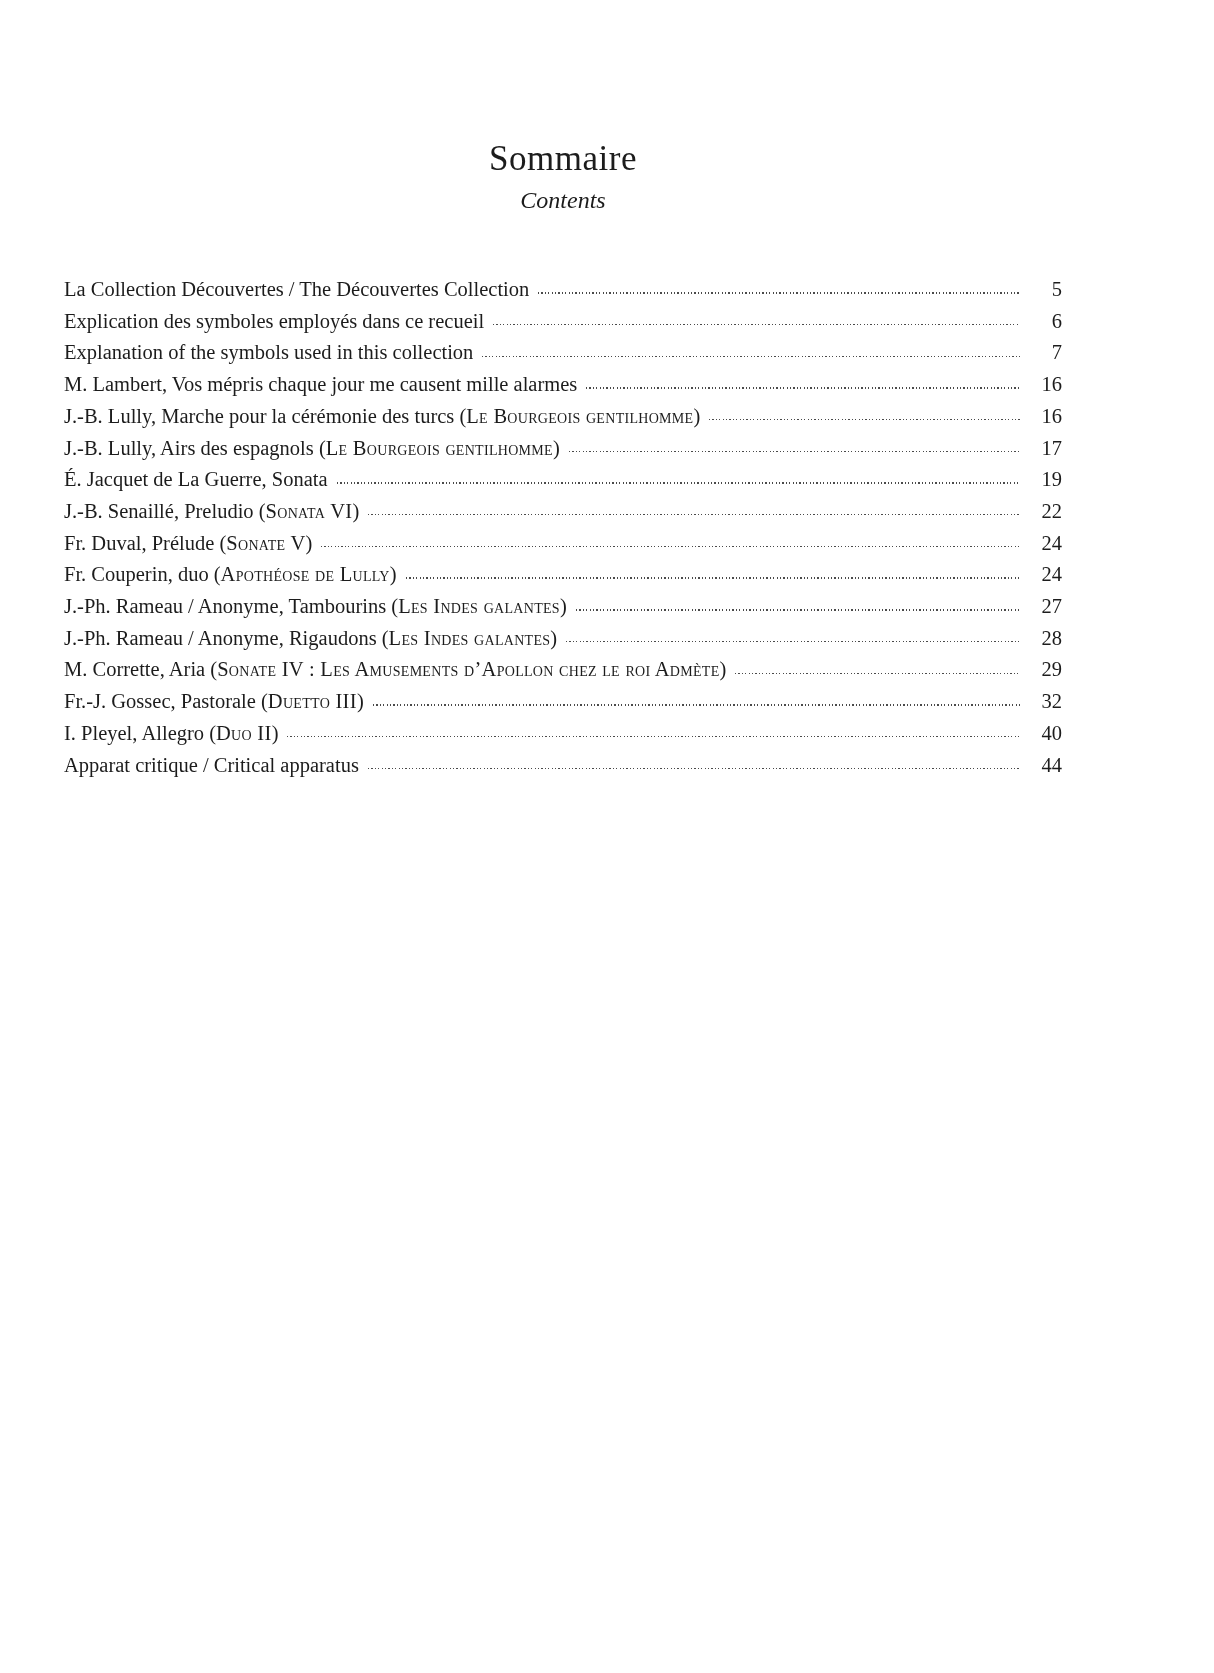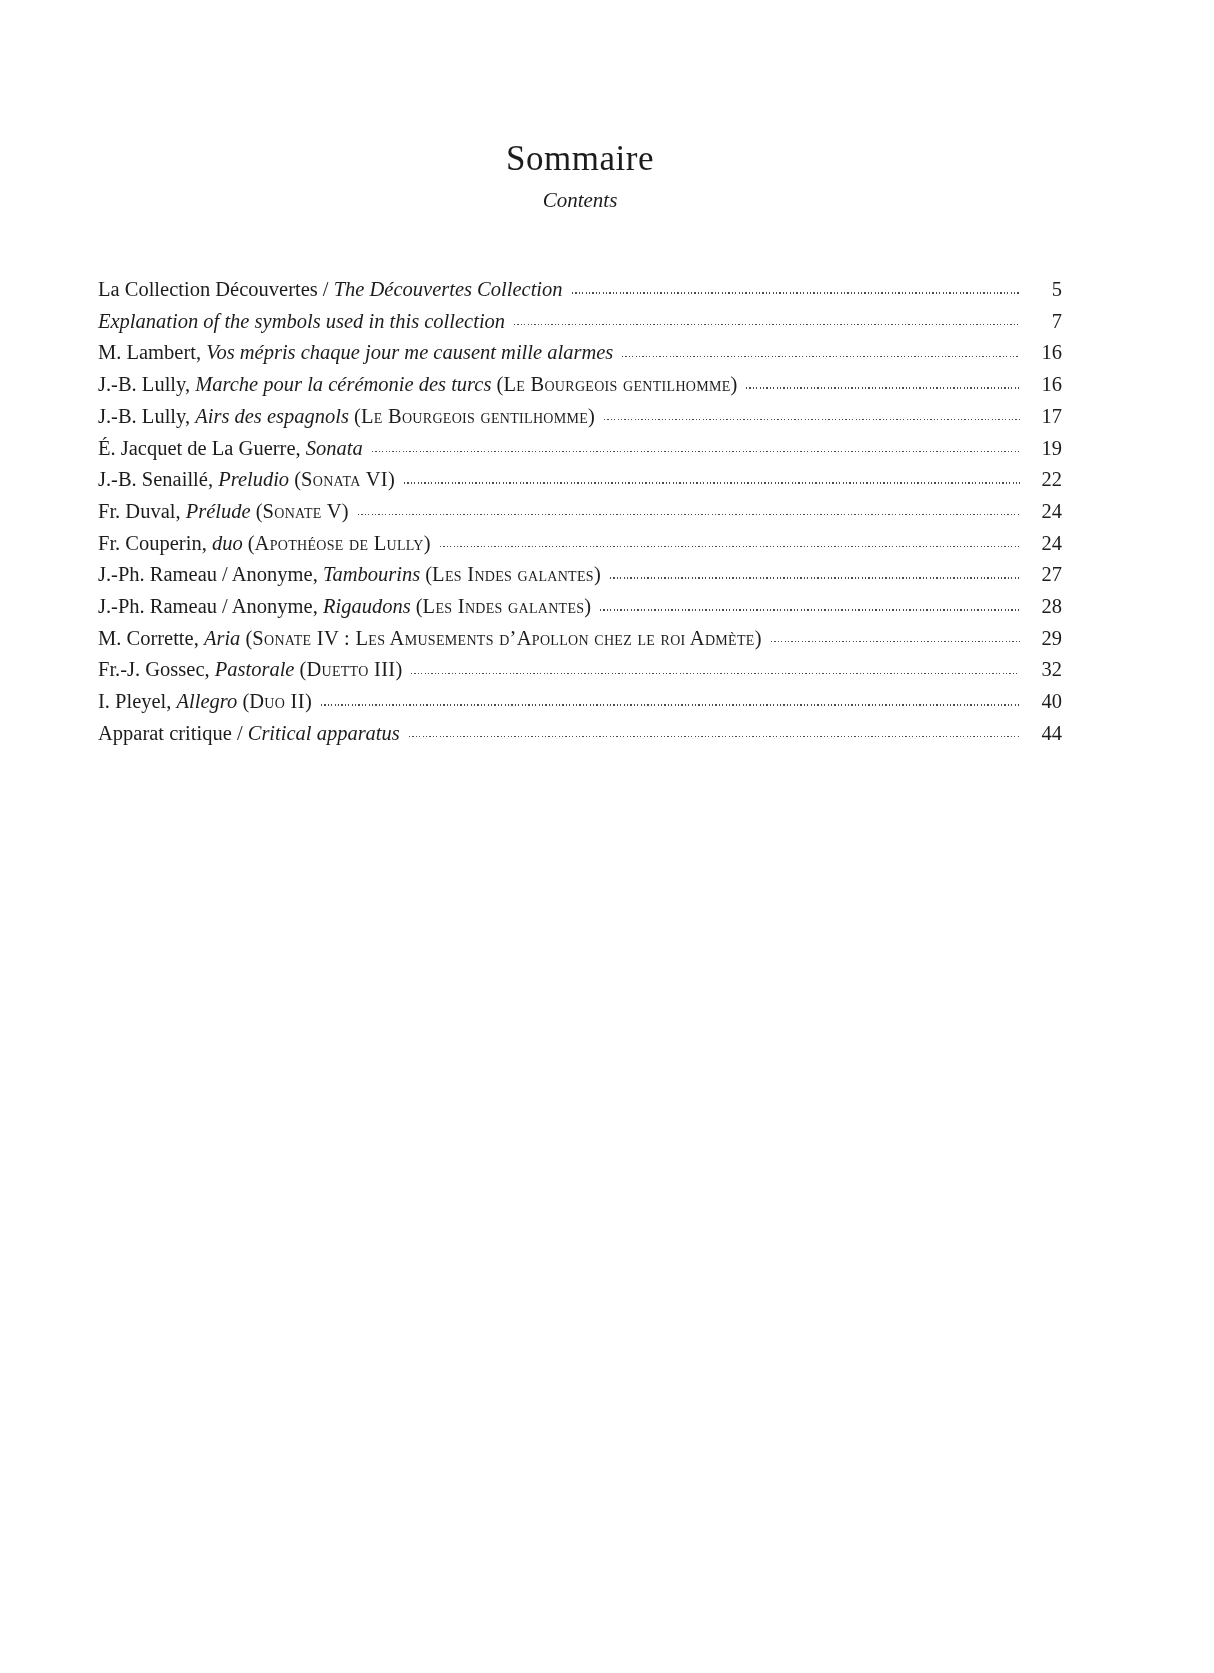--- a/index.html
+++ b/index.html
@@ -10,54 +10,54 @@
     height: 1673px;
     font-family: "Liberation Serif", serif;
     color: #1c1c1c;
   }
   .page {
     position: relative;
     width: 1214px;
     height: 1673px;
     background: #ffffff;
     box-sizing: border-box;
-    padding: 138px 152px 0 98px;
+    padding: 138px 152px 0 64px;
   }
   .title-block {
     text-align: center;
     margin-bottom: 54px;
   }
   .title-fr {
     font-size: 35px;
     line-height: 42px;
     font-weight: normal;
     letter-spacing: 0.5px;
     margin: 0;
   }
   .title-en {
-    font-size: 21px;
+    font-size: 24px;
     line-height: 40px;
     font-style: italic;
     font-weight: normal;
     margin: 0;
   }
   .toc {
     width: 100%;
   }
   .toc-row {
     display: flex;
     align-items: baseline;
     line-height: 31.7px;
     font-size: 20.5px;
     white-space: nowrap;
   }
   .toc-row.gap-before {
   }
   .toc-text .seg-plain { font-style: normal; }
-  .toc-text .seg-italic { font-style: italic; }
+  .toc-text .seg-italic { }
   .toc-text .seg-smallcaps {
     font-style: normal;
     font-variant: small-caps;
     letter-spacing: 0.3px;
   }
   .leader {
     flex: 1 1 auto;
     height: 1.4px;
     margin-left: 9px;
     margin-right: 8px;
@@ -82,20 +82,25 @@
 <div class="page">
   <div class="title-block">
     <h1 class="title-fr">Sommaire</h1>
     <h2 class="title-en">Contents</h2>
   </div>
   <div class="toc" id="toc">
       <div class="toc-row">
         <span class="toc-text"><span class="seg-plain">La Collection Découvertes / </span><span class="seg-italic">The Découvertes Collection</span></span>
         <span class="leader"></span>
         <span class="toc-page">5</span>
+      </div>
+      <div class="toc-row">
+        <span class="toc-text"><span class="seg-plain">Explication des symboles employés dans ce recueil</span></span>
+        <span class="leader"></span>
+        <span class="toc-page">6</span>
       </div>
       <div class="toc-row">
         <span class="toc-text"><span class="seg-italic">Explanation of the symbols used in this collection</span></span>
         <span class="leader"></span>
         <span class="toc-page">7</span>
       </div>
       <div class="toc-row gap-before">
         <span class="toc-text"><span class="seg-plain">M. Lambert, </span><span class="seg-italic">Vos mépris chaque jour me causent mille alarmes</span></span>
         <span class="leader"></span>
         <span class="toc-page">16</span>

